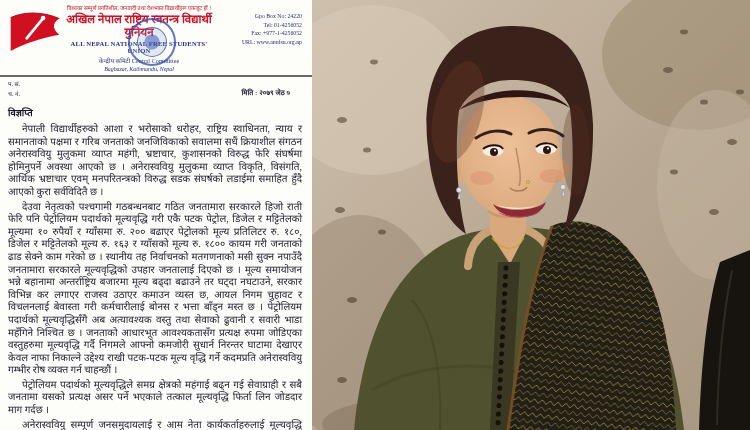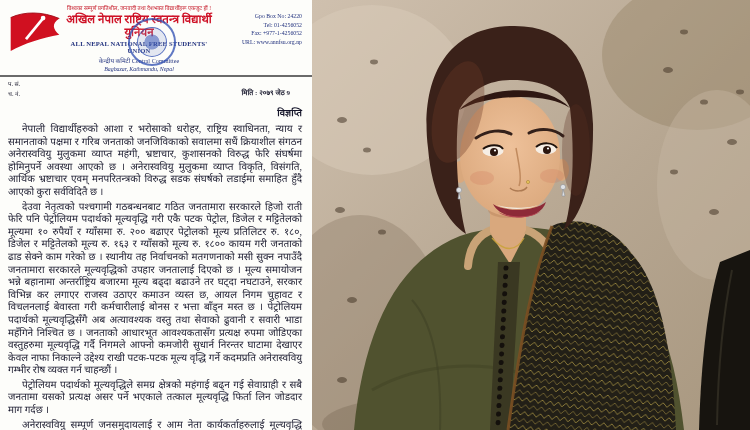--- a/index.html
+++ b/index.html
@@ -23,21 +23,21 @@
          border:2px solid rgba(43,75,176,.75);display:flex;align-items:center;
          justify-content:center;z-index:3;background:rgba(255,255,255,.1);}
   .stamp-inner{width:28px;height:28px;border-radius:50%;
          border:1px solid rgba(43,75,176,.75);
          background:radial-gradient(circle,rgba(43,75,176,.55) 0 36%,rgba(43,75,176,.12) 40% 100%);}
   .rule{border-top:2px solid #6a6a6a;margin:3px -10px 2px -8px;}
   .meta-row{display:flex;align-items:flex-start;font-size:6.2px;color:#2a2a3c;}
   .refs div{line-height:1.6;}
   .date{margin-left:auto;margin-top:9px;font-size:7px;font-weight:bold;color:#1c1c30;
         padding-right:12px;}
-  .heading{text-align:right;font-weight:bold;font-size:9.5px;color:#15152a;margin:7px 0 4px;}
+  .heading{text-align:left;font-weight:bold;font-size:9.5px;color:#15152a;margin:7px 0 4px;}
   .body-text p{font-size:10px;line-height:1.26;text-align:justify;color:#1c1c30;
                margin:0 0 2px;text-indent:14px;}
   .close-row{display:flex;align-items:flex-end;justify-content:flex-end;
              gap:12px;margin:8px 22px 0 0;}
   .closing{font-size:7.8px;font-weight:bold;color:#1c1c30;margin-bottom:15px;}
   .sig-block{text-align:center;width:72px;color:#1c1c30;}
   .sig-scribble{height:20px;}
   .sig-line{border-bottom:1.5px dotted #555;margin:-3px 2px 2px;}
   .sig-name{font-weight:bold;font-size:13px;line-height:1.3;}
   .sig-title{font-size:6.8px;}

